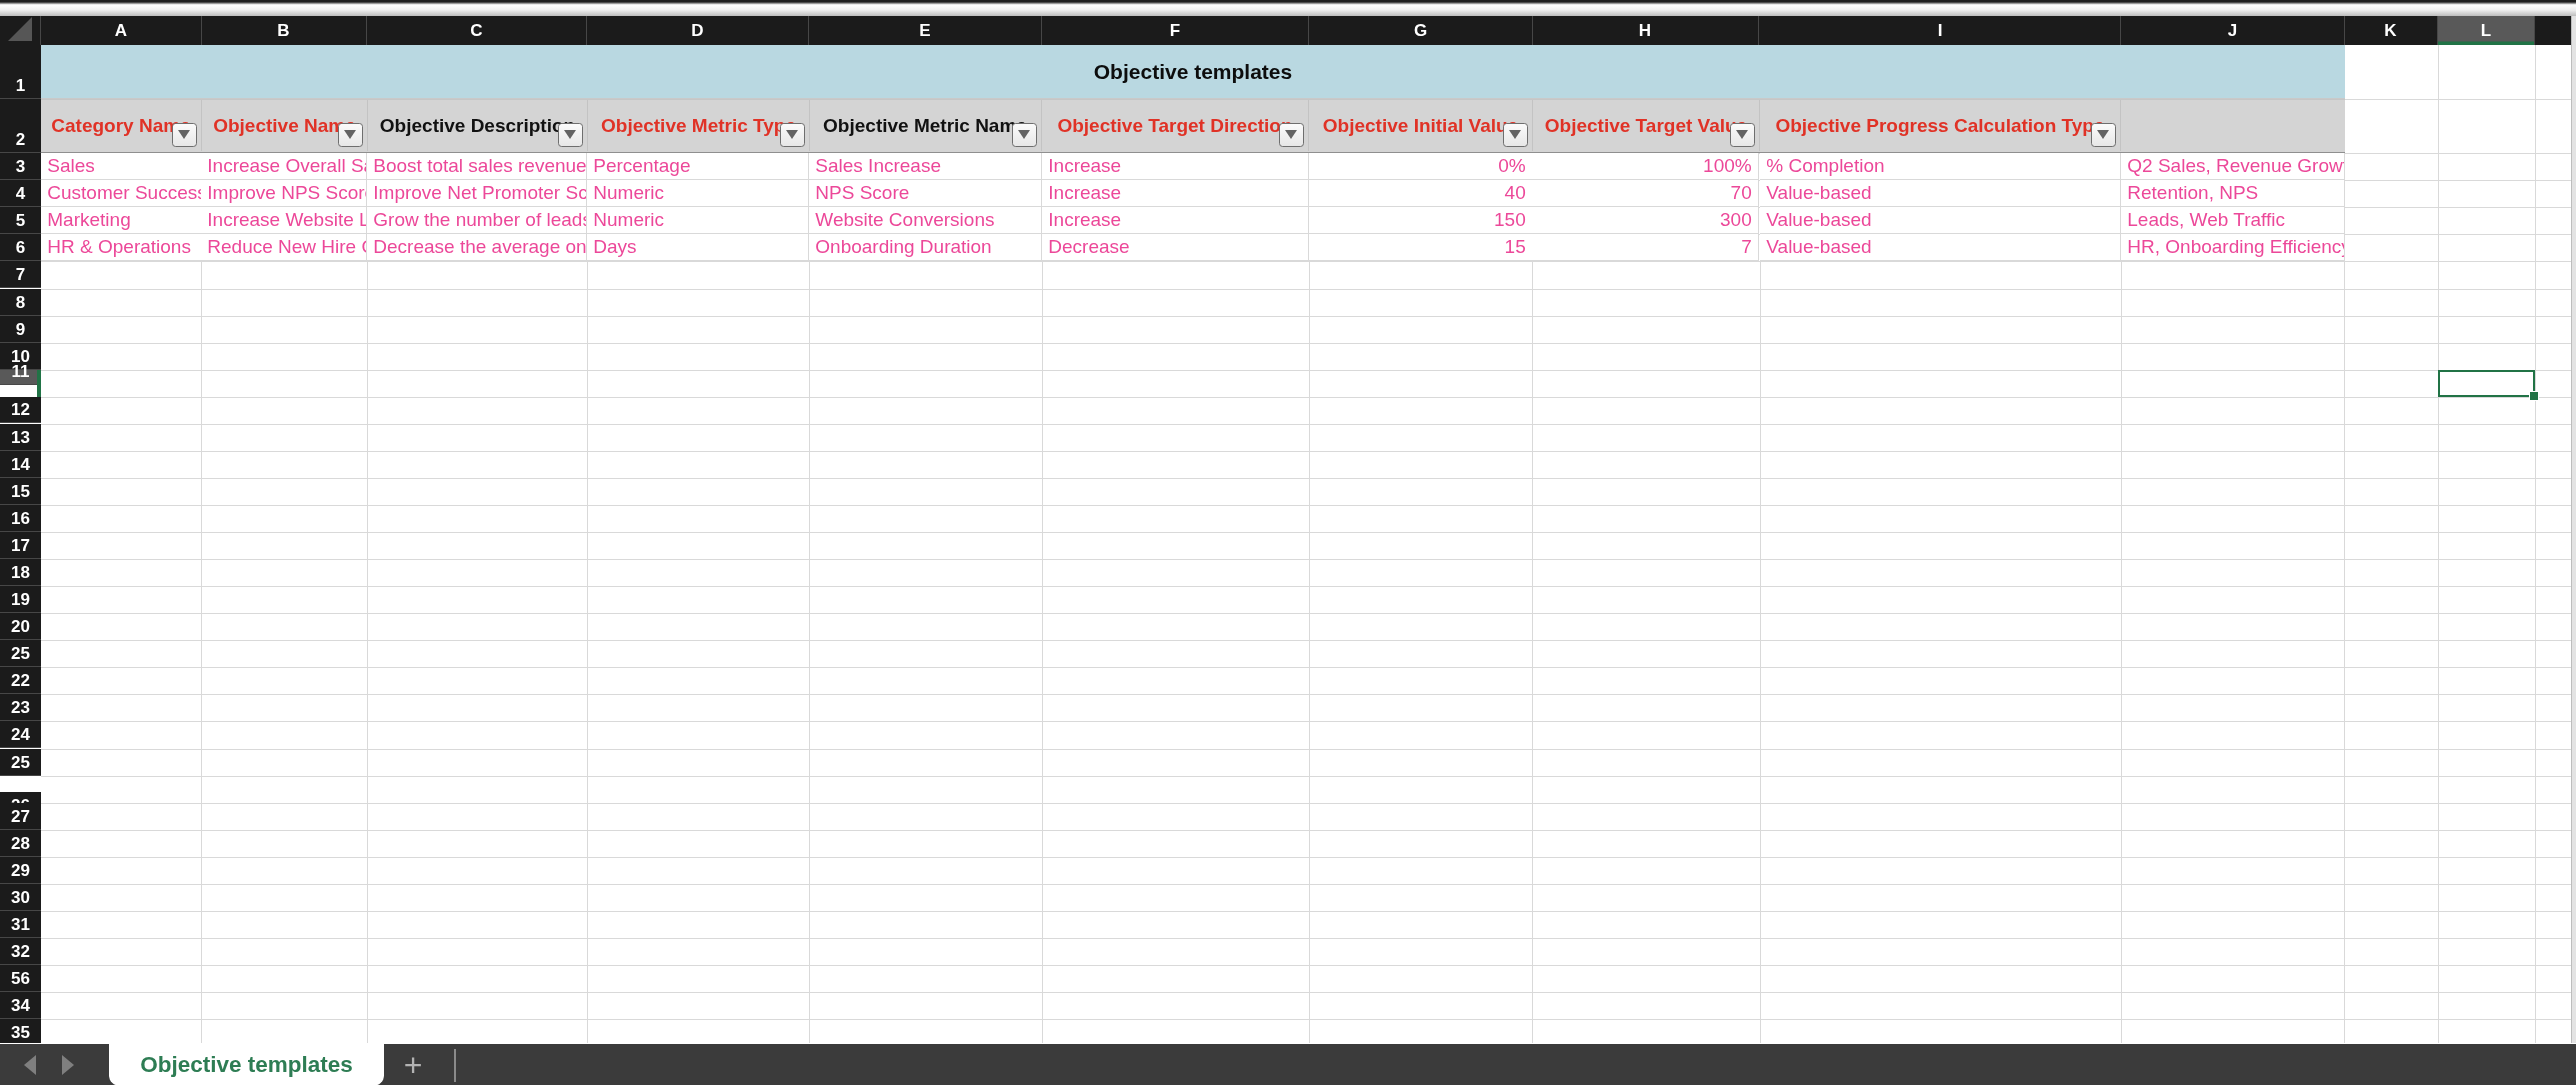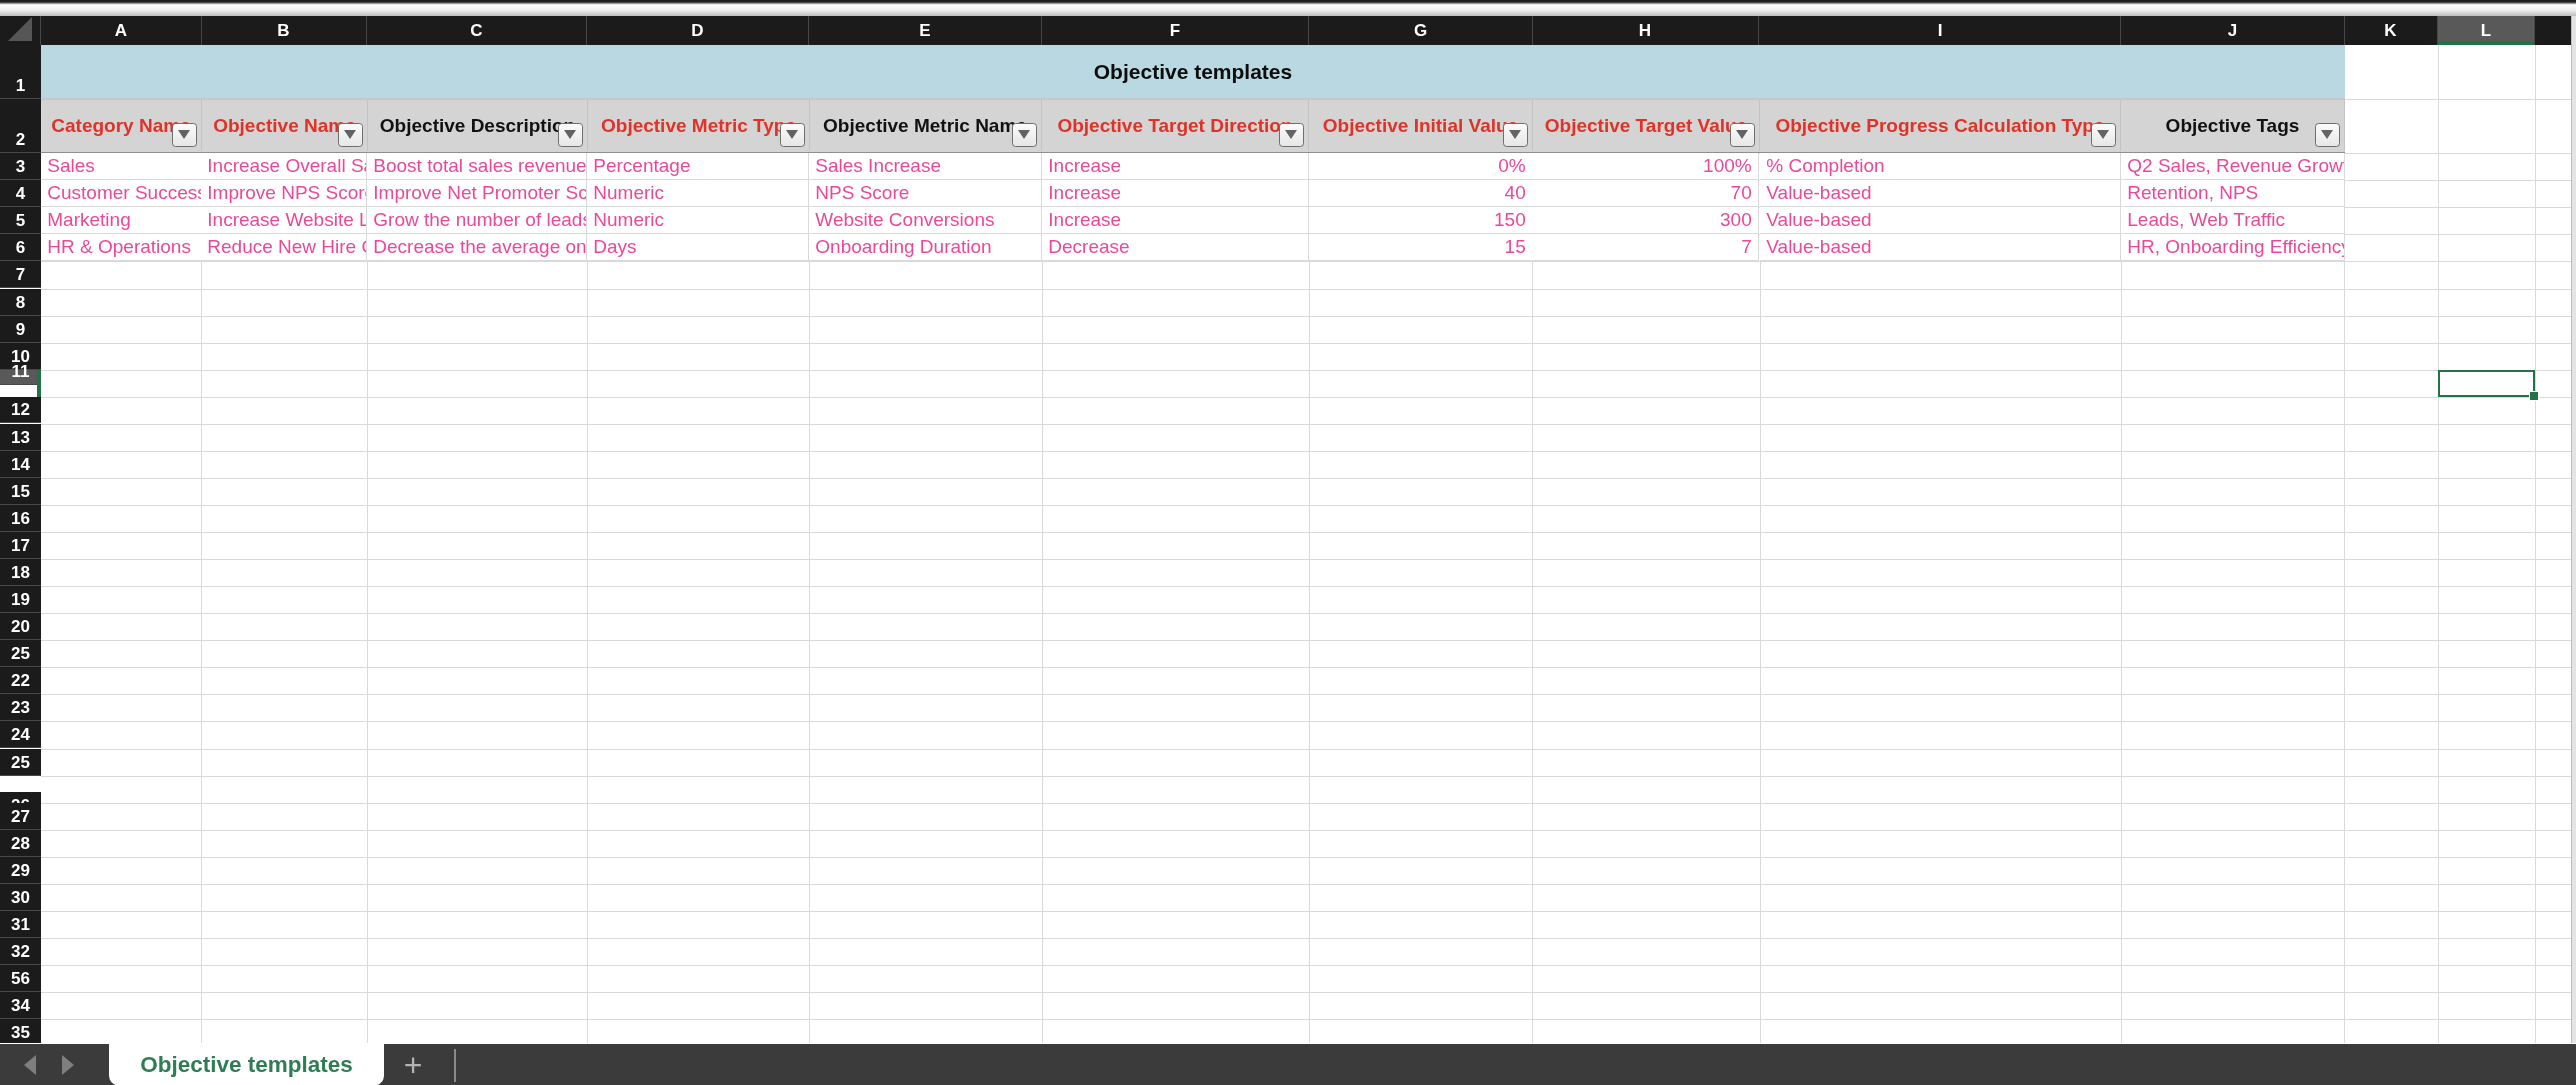--- a/index.html
+++ b/index.html
@@ -229,26 +229,20 @@
           <div class="filter-btn">
             <div class="filter-tri"></div>
           </div>
         </div>
         <div class="header-cell red" style="left: 1719px; width: 361px;">
           <span>Objective Progress Calculation Type</span>
           <div class="filter-btn">
             <div class="filter-tri"></div>
           </div>
         </div>
-        <div class="header-cell black" style="left: 2080px; width: 224px;">
-          <span>Objective Tags</span>
-          <div class="filter-btn">
-            <div class="filter-tri"></div>
-          </div>
-        </div>
       </div>
       <div class="cell" style="left: 41px; top: 108px; width: 161px; height: 27px;">Sales</div>
       <div class="cell" style="left: 201px; top: 108px; width: 166px; height: 27px;">Increase Overall Sale</div>
       <div class="cell" style="left: 367px; top: 108px; width: 220px; height: 27px;">Boost total sales revenue ac</div>
       <div class="cell" style="left: 587px; top: 108px; width: 222px; height: 27px;">Percentage</div>
       <div class="cell" style="left: 809px; top: 108px; width: 233px; height: 27px;">Sales Increase</div>
       <div class="cell" style="left: 1042px; top: 108px; width: 267px; height: 27px;">Increase</div>
       <div class="cell right" style="left: 1309px; top: 108px; width: 224px; height: 27px;">0%</div>
       <div class="cell right" style="left: 1532px; top: 108px; width: 227px; height: 27px;">100%</div>
       <div class="cell" style="left: 1760px; top: 108px; width: 361px; height: 27px;">% Completion</div>

